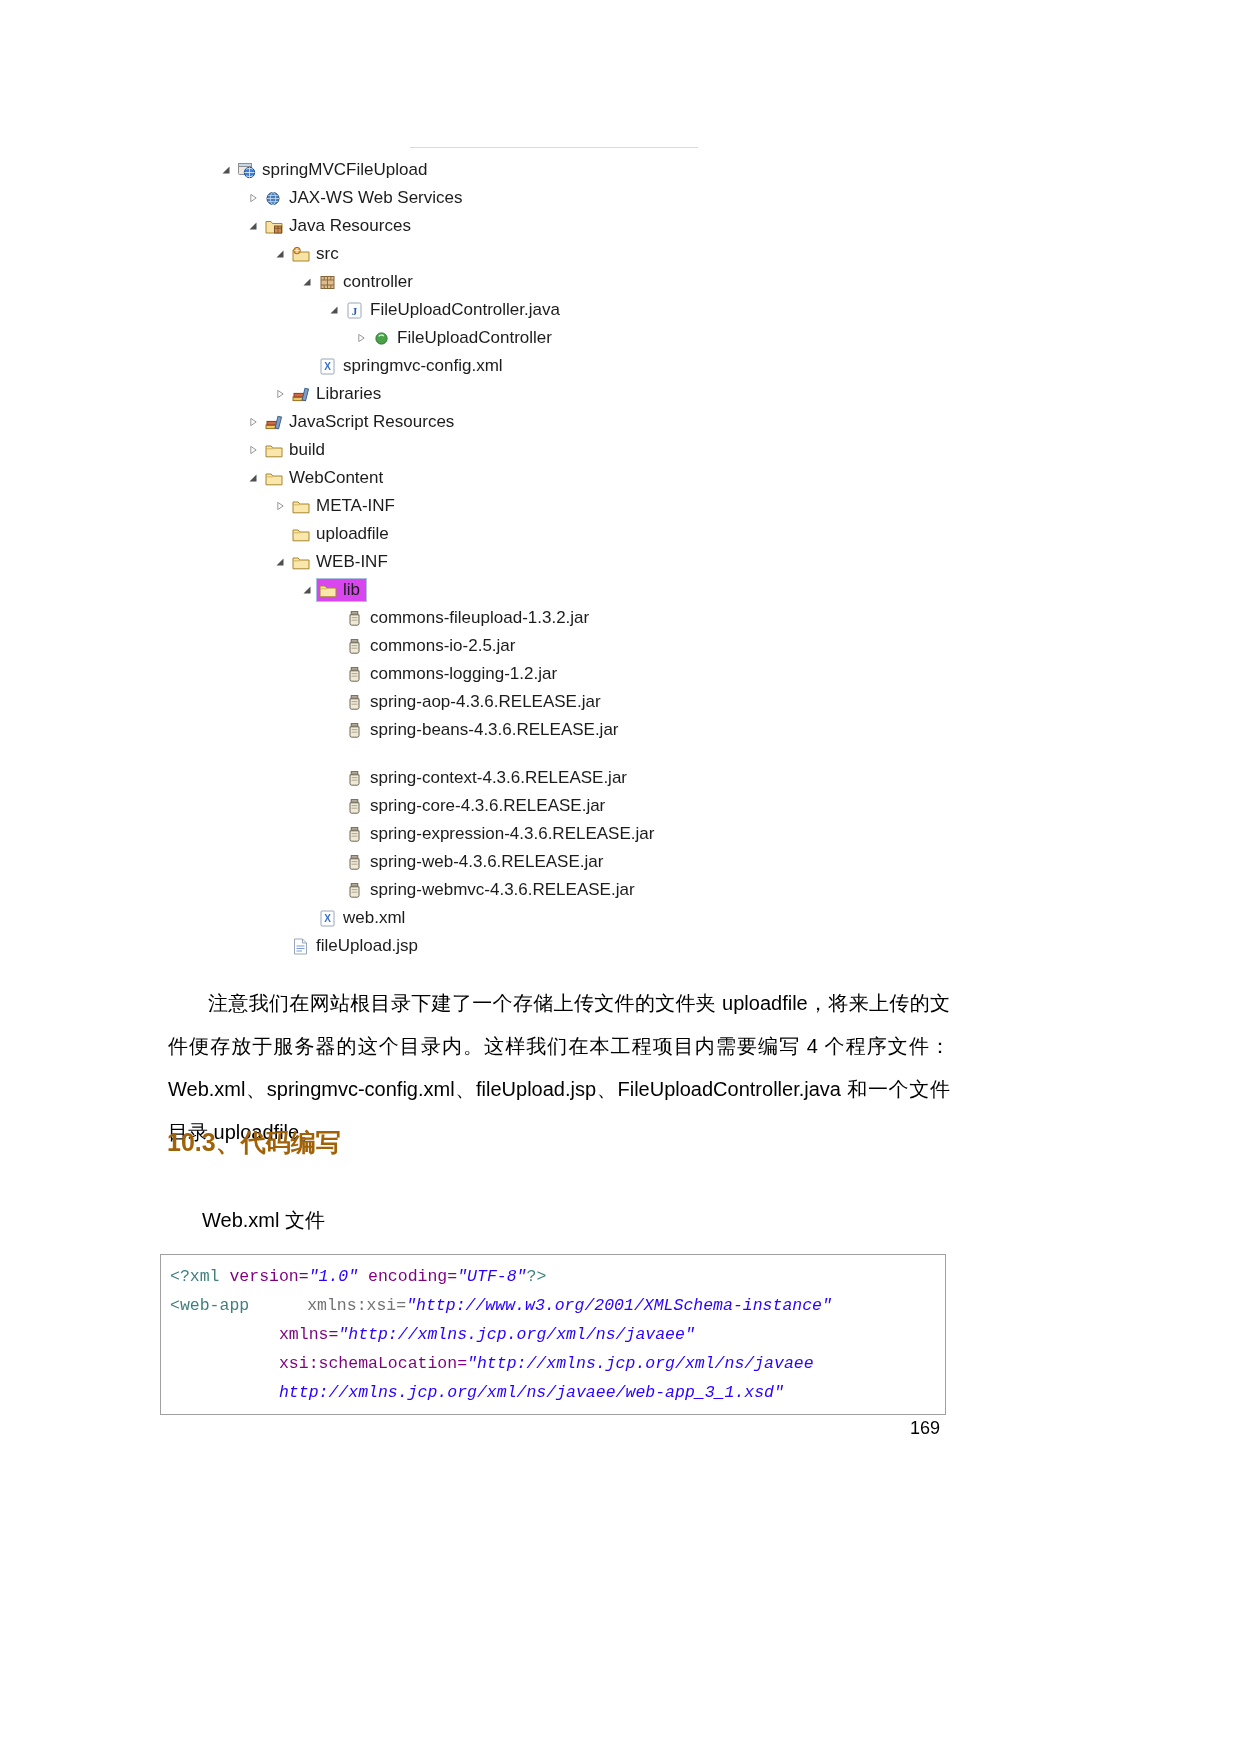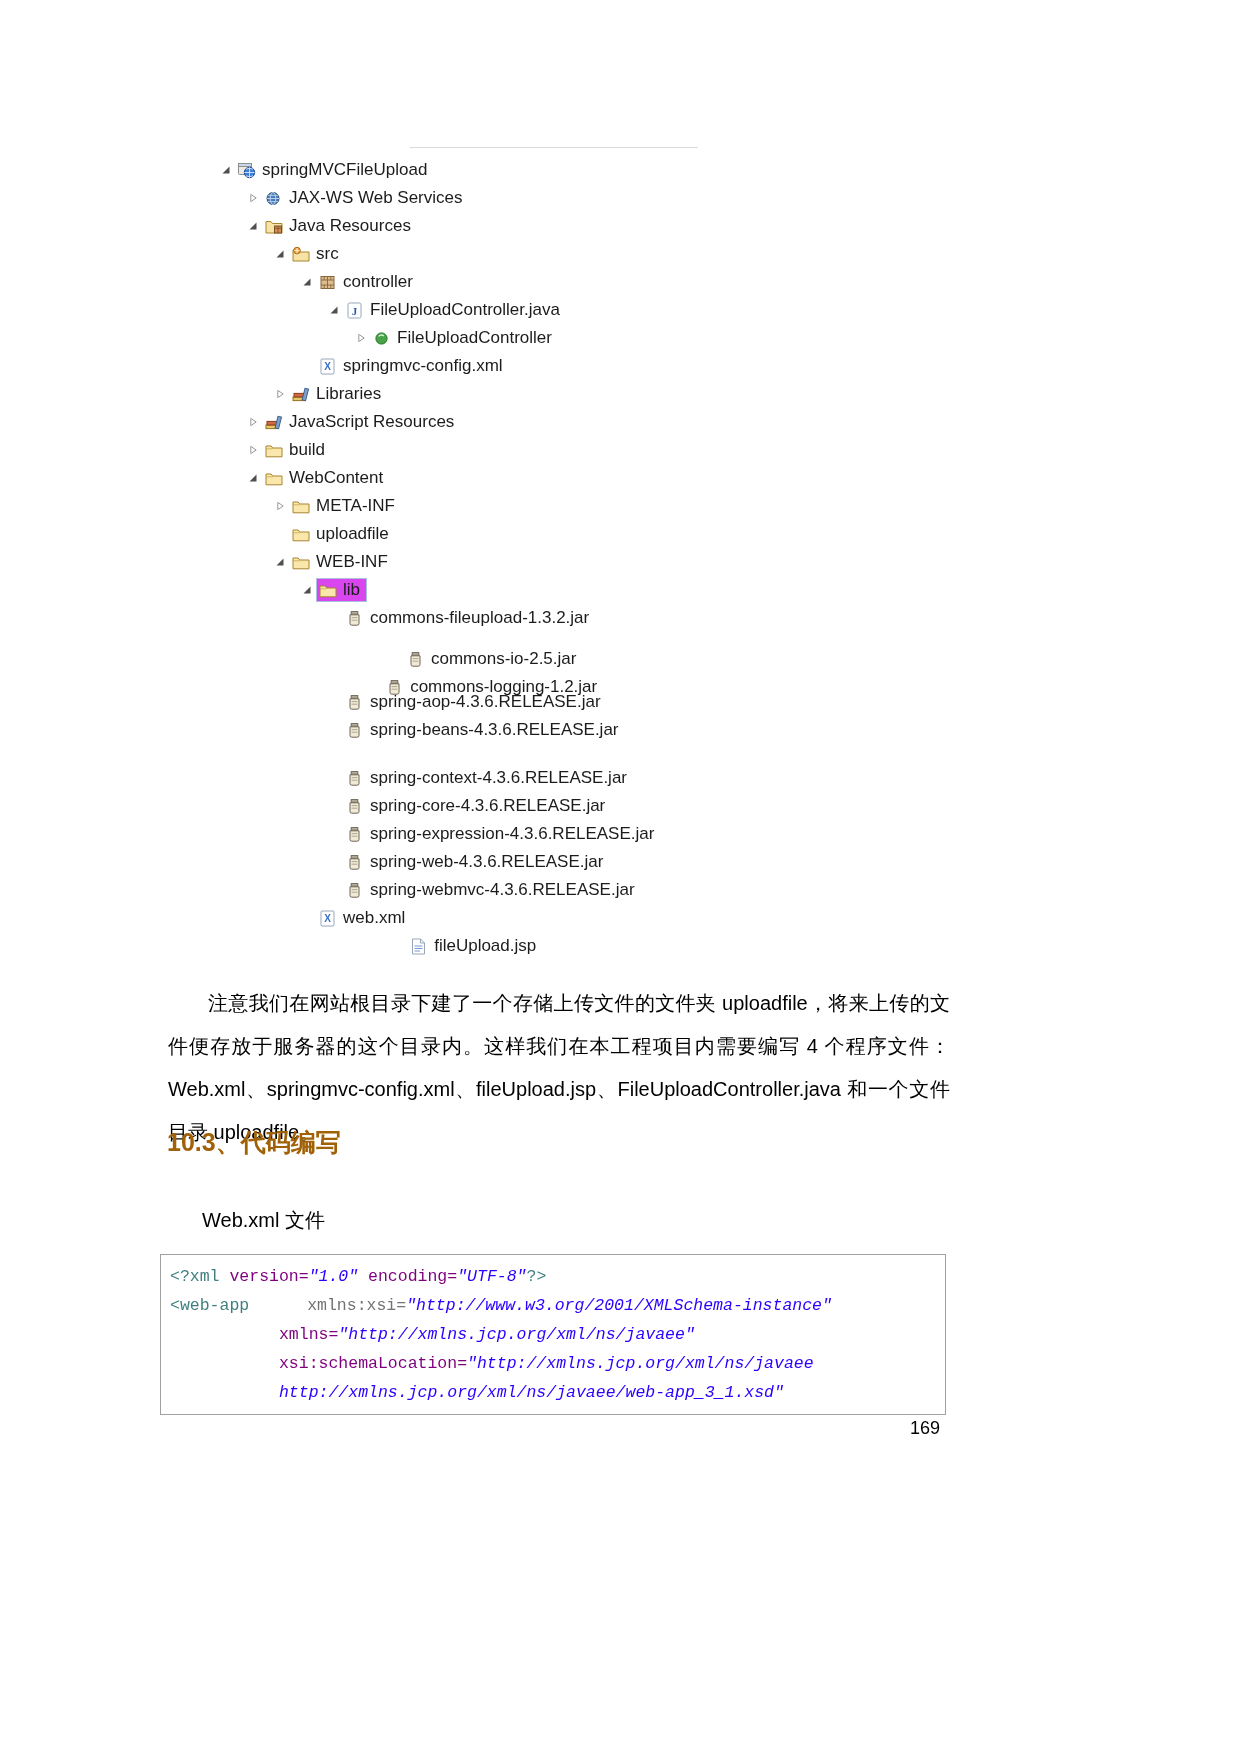--- a/index.html
+++ b/index.html
@@ -316,34 +316,34 @@
           <span class="tree-icon">
             <svg width="17" height="17" viewBox="0 0 17 17">
               <rect x="5.2" y="1.6" width="6.6" height="2.6" fill="#b9b2a4" stroke="#6e6654"></rect>
               <path d="M4 4.8h9v8.6a1.8 1.8 0 0 1-1.8 1.8H5.8A1.8 1.8 0 0 1 4 13.4z" fill="#efe9d8" stroke="#6e6654"></path>
               <path d="M5.6 7.6h5.8M5.6 10.2h5.8" stroke="#a89f87" stroke-width="0.9"></path>
             </svg>
           </span>
           <span class="tree-label">commons-fileupload-1.3.2.jar</span>
         </span>
       </div>
-      <div class="tree-row" style="padding-left: 108px; flex-direction: column;">
+      <div class="tree-row" style="padding-left: 108px;">
         <span class="tree-arrow"></span>
         <span class="tree-node">
           <span class="tree-icon">
             <svg width="17" height="17" viewBox="0 0 17 17">
               <rect x="5.2" y="1.6" width="6.6" height="2.6" fill="#b9b2a4" stroke="#6e6654"></rect>
               <path d="M4 4.8h9v8.6a1.8 1.8 0 0 1-1.8 1.8H5.8A1.8 1.8 0 0 1 4 13.4z" fill="#efe9d8" stroke="#6e6654"></path>
               <path d="M5.6 7.6h5.8M5.6 10.2h5.8" stroke="#a89f87" stroke-width="0.9"></path>
             </svg>
           </span>
           <span class="tree-label">commons-io-2.5.jar</span>
         </span>
       </div>
-      <div class="tree-row" style="padding-left: 108px; flex-direction: column;">
+      <div class="tree-row" style="padding-left: 108px;">
         <span class="tree-arrow"></span>
         <span class="tree-node">
           <span class="tree-icon">
             <svg width="17" height="17" viewBox="0 0 17 17">
               <rect x="5.2" y="1.6" width="6.6" height="2.6" fill="#b9b2a4" stroke="#6e6654"></rect>
               <path d="M4 4.8h9v8.6a1.8 1.8 0 0 1-1.8 1.8H5.8A1.8 1.8 0 0 1 4 13.4z" fill="#efe9d8" stroke="#6e6654"></path>
               <path d="M5.6 7.6h5.8M5.6 10.2h5.8" stroke="#a89f87" stroke-width="0.9"></path>
             </svg>
           </span>
           <span class="tree-label">commons-logging-1.2.jar</span>
@@ -445,21 +445,21 @@
         <span class="tree-node">
           <span class="tree-icon">
             <svg width="17" height="17" viewBox="0 0 17 17">
               <rect x="2" y="1" width="13" height="15" rx="1" fill="#ffffff" stroke="#97a6ba"></rect>
               <text x="8.5" y="12" font-size="10" font-weight="bold" fill="#3a6fc4" text-anchor="middle" font-family="sans-serif">X</text>
             </svg>
           </span>
           <span class="tree-label">web.xml</span>
         </span>
       </div>
-      <div class="tree-row" style="padding-left: 54px; justify-content: center;">
+      <div class="tree-row" style="padding-left: 54px;">
         <span class="tree-arrow"></span>
         <span class="tree-node">
           <span class="tree-icon">
             <svg width="17" height="17" viewBox="0 0 17 17">
               <path d="M2.5 1h8l4 4v11h-12z" fill="#ffffff" stroke="#97a6ba"></path>
               <path d="M10.5 1v4h4" fill="none" stroke="#97a6ba"></path>
               <path d="M4.5 8h8M4.5 10.5h8M4.5 13h5.5" stroke="#7a9ad2" stroke-width="1" fill="none"></path>
             </svg>
           </span>
           <span class="tree-label">fileUpload.jsp</span>

